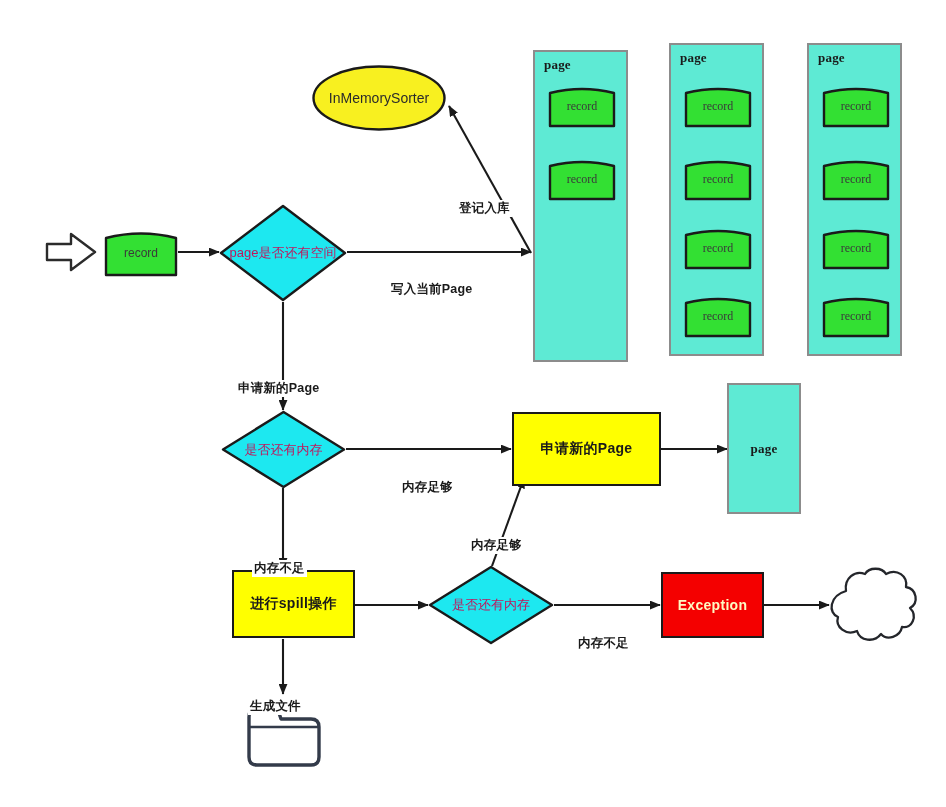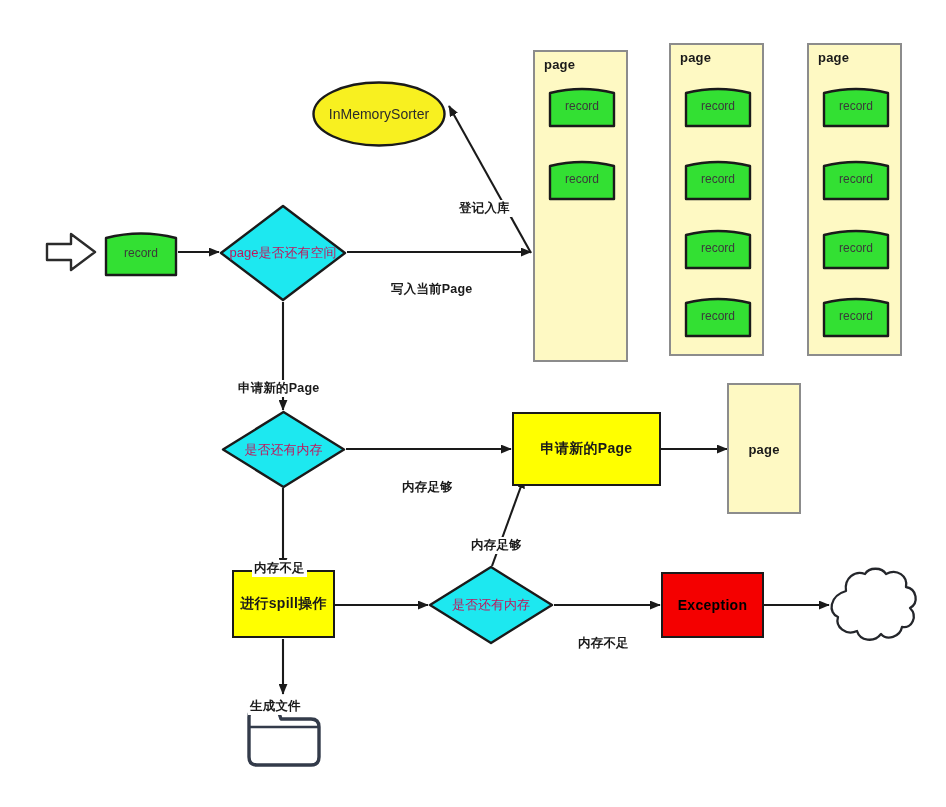--- a/index.html
+++ b/index.html
@@ -25,22 +25,23 @@
     height: 807px;
     pointer-events: none;
   }
   .node {
     position: absolute;
     box-sizing: border-box;
   }
 
   
   .page-box {
-    background: #fef9c3;
+    background: #5eead4;
     border: 2px solid #8c8c8c;
+    font-family: Liberation Serif, serif;
   }
   .page-box .page-title {
     position: absolute;
     left: 9px;
     top: 5px;
     font-size: 13px;
     font-weight: bold;
     color: #1a1a1a;
     letter-spacing: .2px;
   }
@@ -122,21 +123,21 @@
     color: #1a1a1a;
     letter-spacing: .3px;
   }
   .rect.red {
     background: #f40000;
     border: 2px solid #1a1a1a;
   }
   .rect.red .r-label {
     font-size: 14px;
     font-weight: bold;
-    color: #000000;
+    color: #fef9c3;
     letter-spacing: .3px;
   }
 
   
   .cloud { position: absolute; }
   .cloud svg { display: block; }
   .cloud .c-label {
     position: absolute;
     left: 0;
     right: 0;
@@ -221,21 +222,21 @@
     <div class="rec-label">record</div>
   </div>
 
   <div class="diamond node" style="left:219px; top:204px;">
     <svg width="128" height="98" viewBox="0 0 128 98">
       <path d="M64,2 L126,49 L64,96 L2,49 Z" fill="#1de8f0" stroke="#1a1a1a" stroke-width="2.4" stroke-linejoin="round"></path>
     </svg>
     <div class="dia-label">page是否还有空间</div>
   </div>
 
-  <div class="ellipse node" style="left:311px; top:80px;">
+  <div class="ellipse node" style="left:311px; top:64px;">
     <svg width="136" height="68" viewBox="0 0 136 68">
       <ellipse cx="68" cy="34" rx="65.5" ry="31.5" fill="#f8f020" stroke="#1a1a1a" stroke-width="2.4"></ellipse>
     </svg>
     <div class="ell-label">InMemorySorter</div>
   </div>
 
   <div class="page-box node" style="left:533px; top:50px; width:95px; height:312px;">
     <div class="page-title">page</div>
 
     <div class="record" style="left:13px; top:32px;">
@@ -319,21 +320,21 @@
   </div>
 
   <div class="rect yellow node" style="left:512px; top:412px; width:149px; height:74px;">
     <span class="r-label">申请新的Page</span>
   </div>
 
   <div class="page-box centered node" style="left:727px; top:383px; width:74px; height:131px;">
     <div class="page-title">page</div>
   </div>
 
-  <div class="rect yellow node" style="left:232px; top:570px; width:103px; height:68px;">
+  <div class="rect yellow node" style="left:232px; top:570px; width:123px; height:68px;">
     <span class="r-label">进行spill操作</span>
   </div>
 
   <div class="diamond node" style="left:428px; top:565px;">
     <svg width="126" height="80" viewBox="0 0 126 80">
       <path d="M63,2 L124,40 L63,78 L2,40 Z" fill="#1de8f0" stroke="#1a1a1a" stroke-width="2.4" stroke-linejoin="round"></path>
     </svg>
     <div class="dia-label">是否还有内存</div>
   </div>
 

